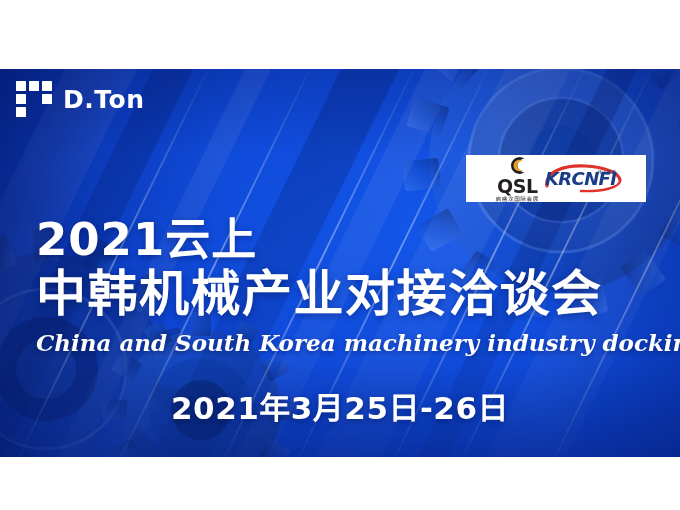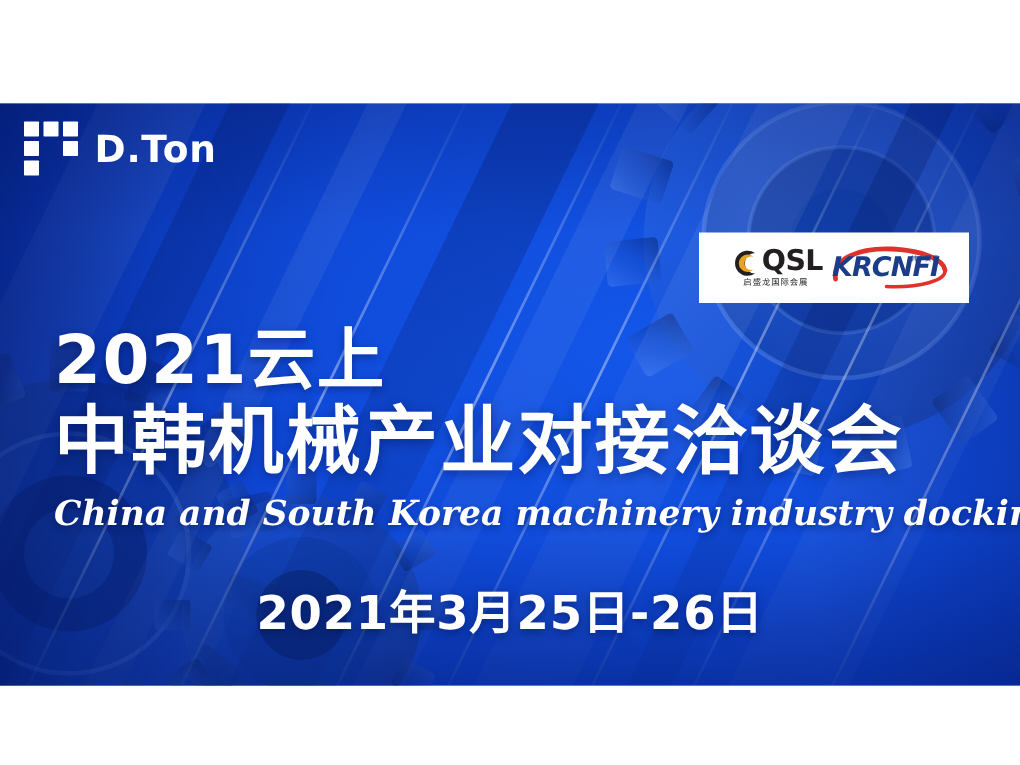--- a/index.html
+++ b/index.html
@@ -112,21 +112,21 @@
     height: 47px;
     background: #ffffff;
     display: flex;
     align-items: center;
     justify-content: center;
     gap: 6px;
     padding: 0 6px;
     box-sizing: border-box;
   }
   .logo-qsl { display: flex; align-items: center; flex-direction: column; gap: 1px; }
-  .qsl-row { display: flex; align-items: flex-start; gap: 1px; }
+  .qsl-row { display: flex; align-items: center; gap: 1px; flex-direction: column; }
   .qsl-word {
     color: #231f20;
     font-size: 19px;
     font-weight: 700;
     letter-spacing: -.4px;
     line-height: 1;
     font-family: "DejaVu Sans", sans-serif;
   }
   .qsl-sub {
     color: #231f20;

